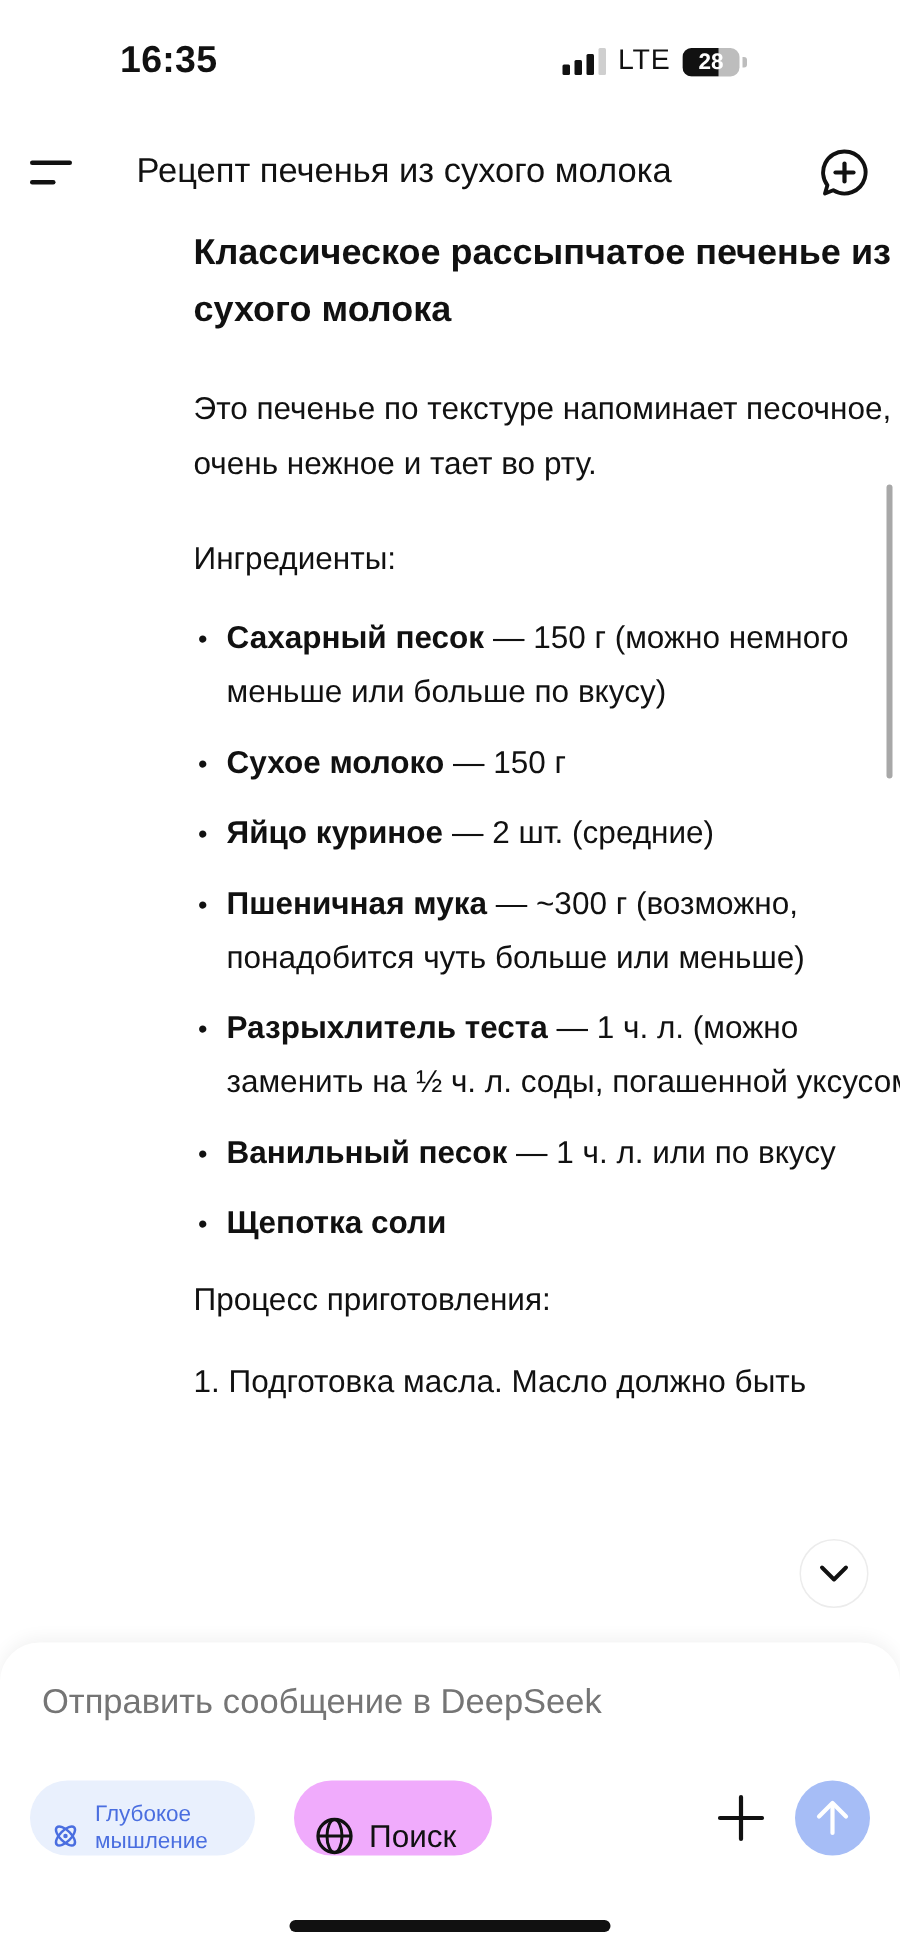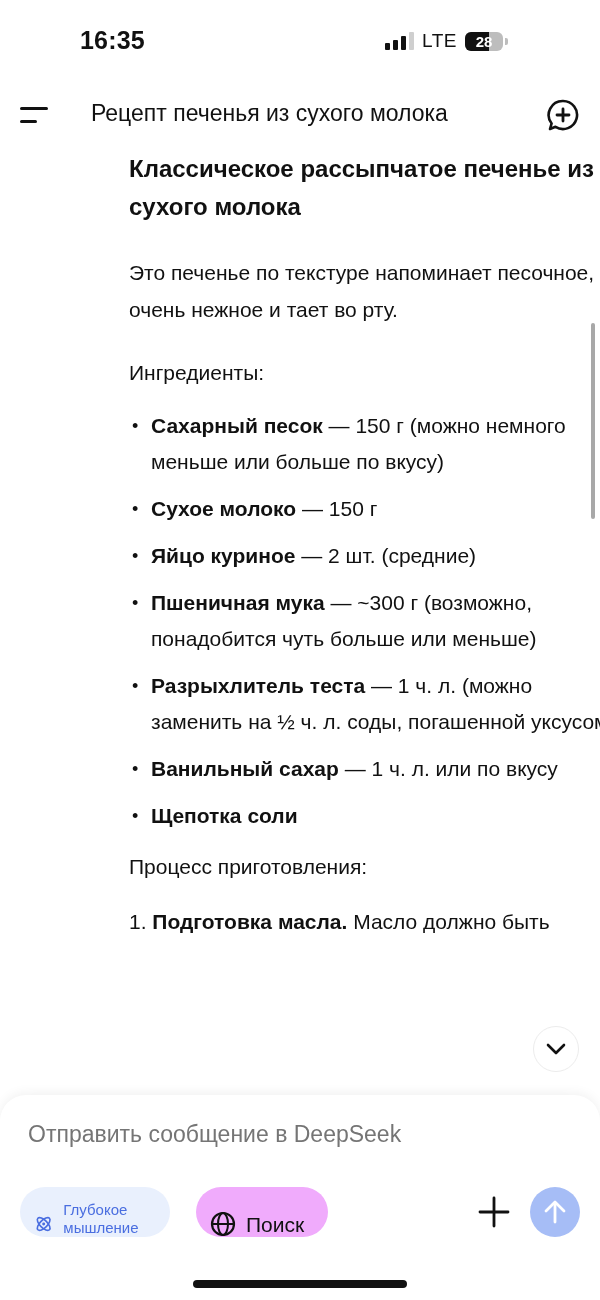--- a/index.html
+++ b/index.html
@@ -2,21 +2,21 @@
 <html><head>
 <meta charset="utf-8">
 <style>
   * { box-sizing: border-box; margin: 0; padding: 0; }
   html, body { width: 600px; height: 1300px; background: #ffffff; overflow: hidden; }
   body { font-family: "Liberation Sans", "DejaVu Sans", sans-serif; color: #111111; position: relative; }
 
   
   .status-bar { position: absolute; top: 0; left: 0; width: 548px; height: 80px; padding-left: 32px; }
   .status-time { position: absolute; left: 80px; top: 26px; font-size: 25px; font-weight: 700; letter-spacing: 0.2px; }
-  .status-right { position: absolute; right: 40px; top: 30px; display: flex; align-items: center; gap: 8px; }
+  .status-right { position: absolute; right: 50px; top: 30px; display: flex; align-items: center; gap: 8px; }
   .signal { display: flex; align-items: flex-end; gap: 3px; height: 18px; }
   .signal span { width: 5px; background: #111; border-radius: 1px; }
   .signal span:nth-child(1) { height: 7px; }
   .signal span:nth-child(2) { height: 10px; }
   .signal span:nth-child(3) { height: 14px; }
   .signal span:nth-child(4) { height: 18px; background: #cfcfcf; }
   .net { font-size: 19px; font-weight: 500; letter-spacing: 0.5px; }
   .battery { position: relative; width: 38px; height: 19px; border-radius: 6px; background: #bdbdbd; overflow: hidden; }
   .battery .fill { position: absolute; left: 0; top: 0; bottom: 0; width: 63%; background: #111; }
   .battery .lvl { position: absolute; inset: 0; display: flex; align-items: center; justify-content: center; color: #fff; font-size: 15px; font-weight: 700; }
@@ -35,21 +35,21 @@
   .content { position: absolute; top: 150px; left: 87px; width: 500px; margin-left: 42px; }
   .h-title { font-size: 24px; font-weight: 700; line-height: 38px; color: #111; }
   .para { margin-top: 28px; font-size: 21px; line-height: 37px; color: #111; }
   .section-label { margin-top: 30px; font-size: 21px; line-height: 30px; color: #111; }
   ul.ingredients { list-style: none; margin-top: 20px; }
   ul.ingredients li { position: relative; padding-left: 22px; font-size: 21px; line-height: 36px; margin-bottom: 11px; color: #111; }
   ul.ingredients li::before { content: "•"; position: absolute; left: 3px; top: 0; font-size: 18px; }
   ul.ingredients li b { font-weight: 600; }
   .section-label-2 { margin-top: 18px; font-size: 21px; line-height: 30px; color: #111; }
   .step-partial { margin-top: 22px; font-size: 21px; line-height: 36px; color: #111; white-space: nowrap; }
-  .step-partial b { font-weight: 700; }
+  .step-partial b { font-weight: 400; }
 
   
   .scrollbar { position: absolute; left: 591px; top: 323px; width: 4px; height: 196px; background: #a8a8a8; border-radius: 2px; }
 
   
   .scroll-down { position: absolute; left: 533px; top: 1026px; width: 46px; height: 46px; border-radius: 50%; background: #ffffff; border: 1px solid #ececec; display: flex; align-items: center; justify-content: center; cursor: pointer; z-index: 5; }
 
   
   .fade { position: absolute; left: 0; top: 1040px; width: 600px; height: 60px; background: linear-gradient(to bottom, rgba(255,255,255,0) 0%, rgba(255,255,255,0.55) 100%); z-index: 3; }
 
@@ -104,21 +104,21 @@
 <div class="content">
   <div class="h-title">Классическое рассыпчатое печенье из сухого молока</div>
   <div class="para">Это печенье по текстуре напоминает песочное, очень нежное и тает во рту.</div>
   <div class="section-label">Ингредиенты:</div>
   <ul class="ingredients">
     <li><b>Сахарный песок</b><span> — 150 г (можно немного меньше или больше по вкусу)</span></li>
     <li><b>Сухое молоко</b><span> — 150 г</span></li>
     <li><b>Яйцо куриное</b><span> — 2 шт. (средние)</span></li>
     <li><b>Пшеничная мука</b><span> — ~300 г (возможно, понадобится чуть больше или меньше)</span></li>
     <li><b>Разрыхлитель теста</b><span> — 1 ч. л. (можно заменить на ½ ч. л. соды, погашенной уксусом)</span></li>
-    <li><b>Ванильный сахар</b><span> — 1 ч. л. или по вкусу</span></li>
+    <li><b>Ванильный песок</b><span> — 1 ч. л. или по вкусу</span></li>
     <li><b>Щепотка соли</b><span></span></li>
   </ul>
   <div class="section-label-2">Процесс приготовления:</div>
   <div class="step-partial">
     <span>1.</span> <b>Подготовка масла.</b><span> Масло должно быть</span>
   </div>
 </div>
 
 <div class="scrollbar"></div>
 

